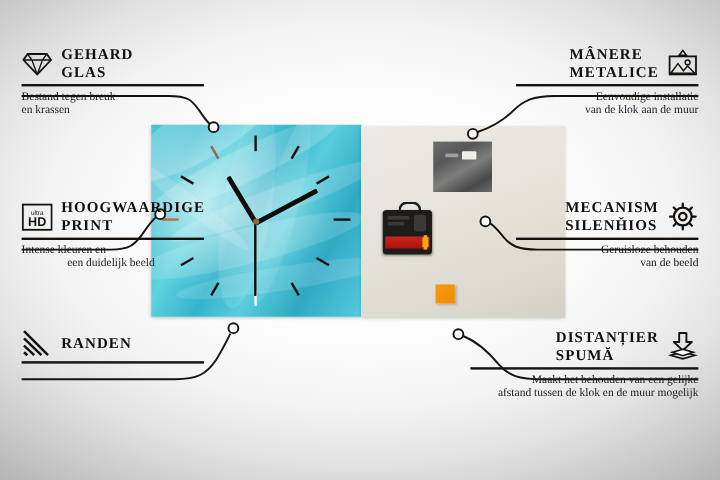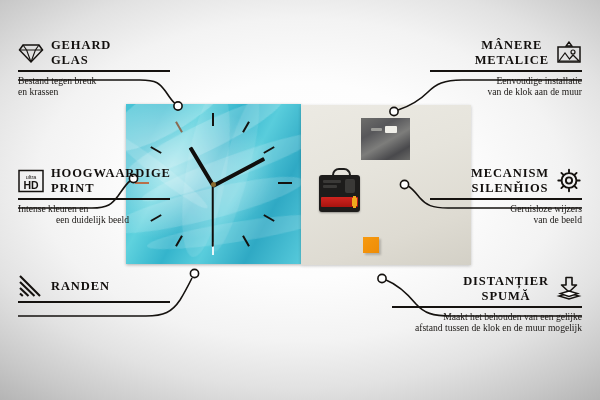--- a/index.html
+++ b/index.html
@@ -23,21 +23,21 @@
   
   .callout{position:absolute;}
   .co-head{display:flex;align-items:center;gap:7px;}
   .co-head.right{justify-content:flex-end;}
   .co-title{
     font-family:"Liberation Serif", serif;
     font-weight:700;font-size:12.5px;letter-spacing:.9px;
     color:#120f0d;line-height:14.5px;text-transform:uppercase;
   }
   .callout.left .co-title{text-align:left;}
-  .callout.right .co-title{text-align:center;}
+  .callout.right .co-title{text-align:left;}
   .co-rule{height:1.5px;background:#15120f;margin-top:3px;}
   .co-desc{
     font-family:"Liberation Serif", serif;
     font-size:9.6px;line-height:11.6px;color:#1a1714;margin-top:3px;
   }
   .callout.right .co-desc{text-align:right;}
   .ico{flex:0 0 auto;display:block;}
 
   
   #photo{position:absolute;}
@@ -226,21 +226,21 @@
         <g fill="none" stroke="#15120f" stroke-width="1.9" stroke-linecap="round">
           <circle cx="13" cy="12.5" r="7.4"></circle>
           <circle cx="13" cy="12.5" r="3.1"></circle>
           <path d="M13 1.8 V4.3 M13 20.7 V23.2 M2.3 12.5 H4.8 M21.2 12.5 H23.7
                    M5.4 4.9 L7.2 6.7 M18.8 18.3 L20.6 20.1
                    M20.6 4.9 L18.8 6.7 M7.2 18.3 L5.4 20.1"></path>
         </g>
       </svg>
     </div>
     <div class="co-rule" style="width:152px;"></div>
-    <div class="co-desc">Geruisloze wijzers</div>
+    <div class="co-desc">Geruisloze behouden</div>
     <div class="co-desc" style="margin-top:0;">van de beeld</div>
   </div>
 
   <div class="callout right" style="left:392px;top:274px;width:190px;">
     <div class="co-head right">
       <div>
         <div class="co-title">DISTANȚIER</div>
         <div class="co-title">SPUMĂ</div>
       </div>
       <svg class="ico" width="26" height="25" viewBox="0 0 26 25">

